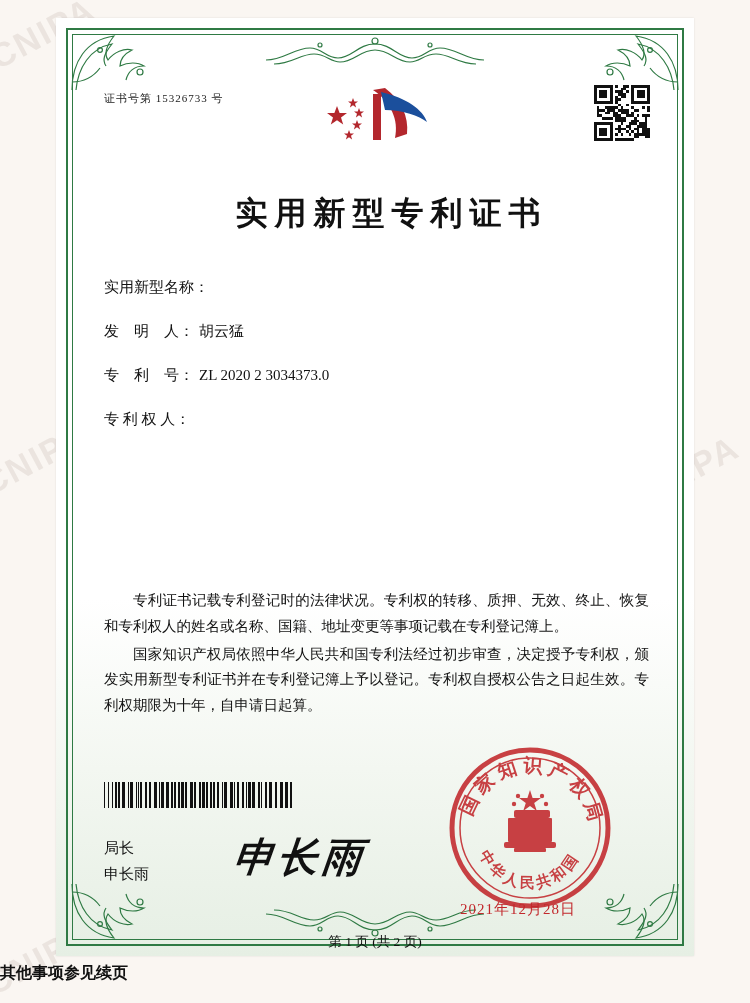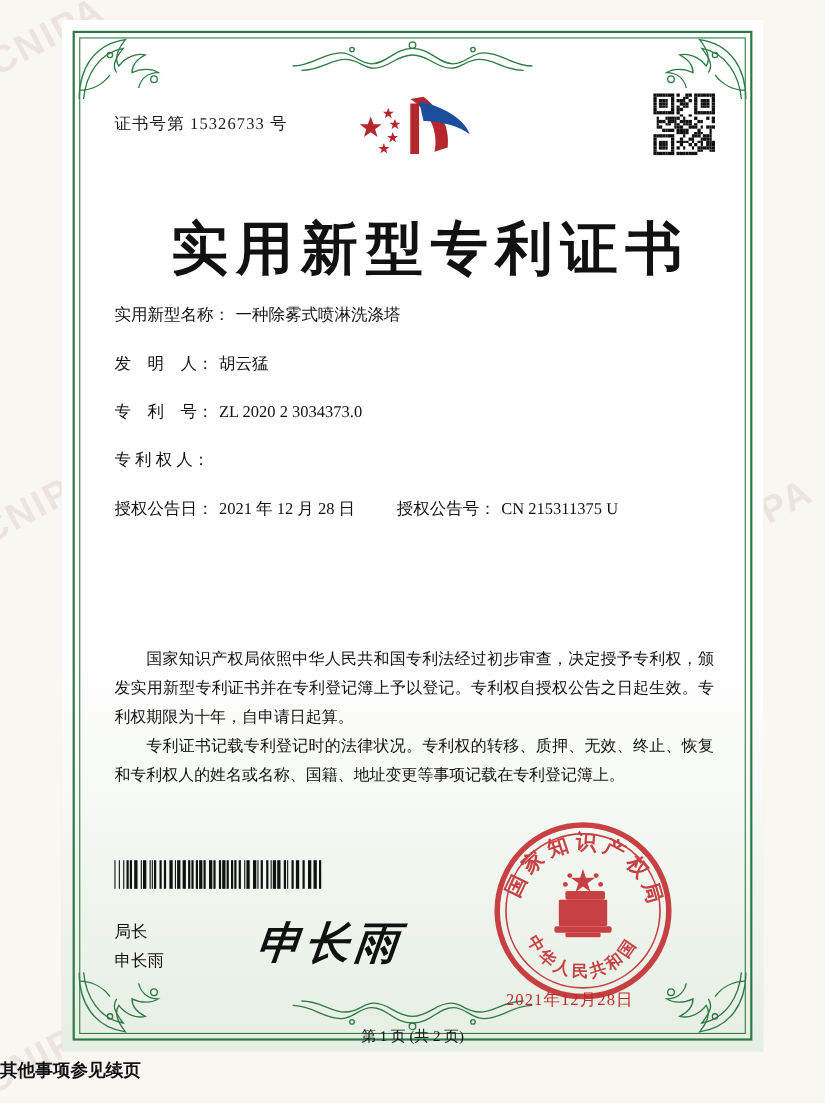--- a/index.html
+++ b/index.html
@@ -92,22 +92,22 @@
   .content {
     position: absolute;
     inset: 0;
     z-index: 3;
   }
 
   
   .cert-no {
     position: absolute;
     left: 48px;
-    top: 85px;
-    font-size: 15px;
+    top: 73px;
+    font-size: 11px;
     color: #1a1a1a;
     letter-spacing: 1px;
   }
 
   
   .qr {
     position: absolute;
     right: 44px;
     top: 67px;
     width: 56px;
@@ -133,21 +133,21 @@
     width: 128px;
     height: 64px;
   }
   .logo svg { width: 100%; height: 100%; display: block; }
 
   .main-title {
     position: absolute;
     left: 0; right: 0;
     top: 174px;
     text-align: center;
-    font-size: 52px;
+    font-size: 32px;
     font-weight: 700;
     letter-spacing: 7px;
     color: #111;
     font-family: "DejaVu Serif", "Liberation Serif", serif;
     padding-left: 33px;
   }
 
   
   .fields {
     position: absolute;
@@ -803,48 +803,37 @@
           <polygon points="38,46 39.3,49.6 43,49.6 40,51.8 41.1,55.4 38,53.2 34.9,55.4 36,51.8 33,49.6 36.7,49.6"></polygon>
         </g>
       </svg>
     </div>
 
     <div class="main-title">实用新型专利证书</div>
 
     <div class="fields">
       <div class="row">
         <span class="lbl">实用新型名称：</span>
-        <span class="val">一种除雾式喷淋洗涤塔</span>
       </div>
       <div class="row">
         <span class="lbl">发　明　人：</span>
         <span class="val">胡云猛</span>
       </div>
       <div class="row">
         <span class="lbl">专　利　号：</span>
         <span class="val">ZL 2020 2 3034373.0</span>
       </div>
       <div class="row">
         <span class="lbl">专 利 权 人：</span>
       </div>
-      <div class="row two">
-        <span class="half left">
-          <span class="lbl">授权公告日：</span>
-          <span class="val">2021 年 12 月 28 日</span>
-        </span>
-        <span class="half right">
-          <span class="lbl">授权公告号：</span>
-          <span class="val">CN 215311375 U</span>
-        </span>
-      </div>
     </div>
 
     <div class="para-block">
+      <p class="para">专利证书记载专利登记时的法律状况。专利权的转移、质押、无效、终止、恢复和专利权人的姓名或名称、国籍、地址变更等事项记载在专利登记簿上。</p>
       <p class="para">国家知识产权局依照中华人民共和国专利法经过初步审查，决定授予专利权，颁发实用新型专利证书并在专利登记簿上予以登记。专利权自授权公告之日起生效。专利权期限为十年，自申请日起算。</p>
-      <p class="para">专利证书记载专利登记时的法律状况。专利权的转移、质押、无效、终止、恢复和专利权人的姓名或名称、国籍、地址变更等事项记载在专利登记簿上。</p>
     </div>
 
     <div class="barcode" id="barcode">
         <i style="width: 1px; margin-right: 3px;"></i>
         <i style="width: 1px; margin-right: 3px;"></i>
         <i style="width: 1px; margin-right: 2px;"></i>
         <i style="width: 2px; margin-right: 1px;"></i>
         <i style="width: 2px; margin-right: 2px;"></i>
         <i style="width: 3px; margin-right: 3px;"></i>
         <i style="width: 1px; margin-right: 1px;"></i>

